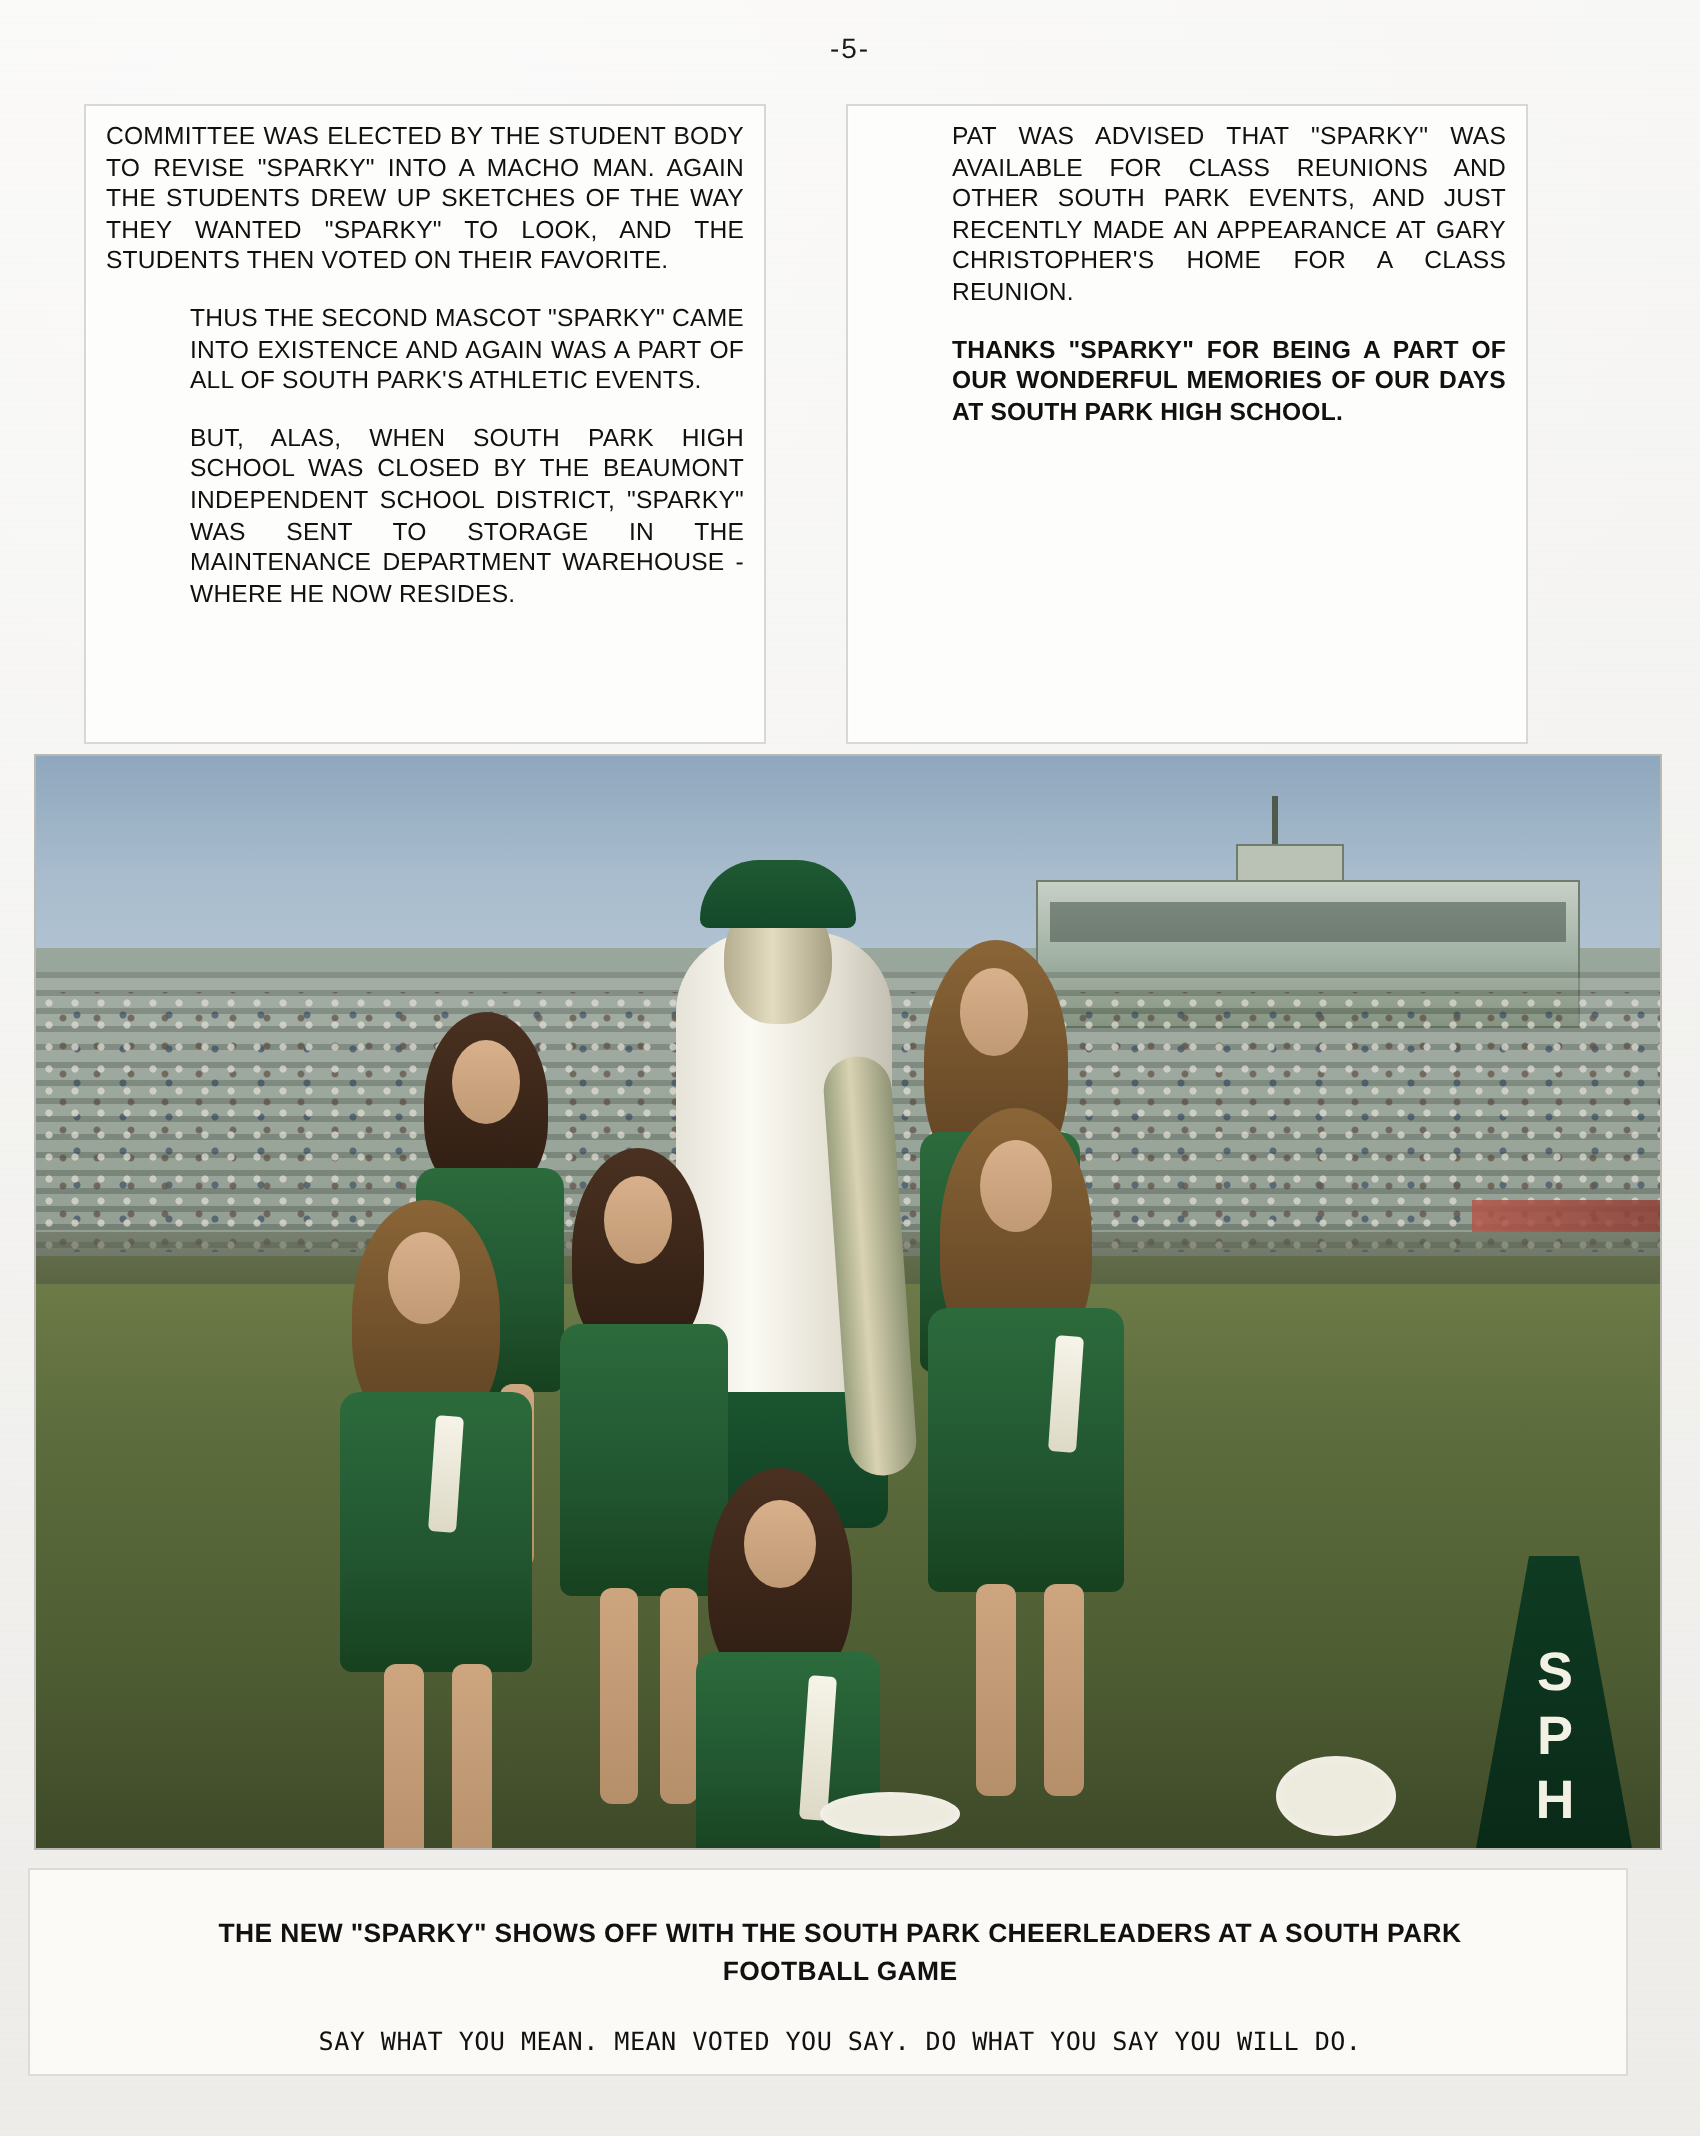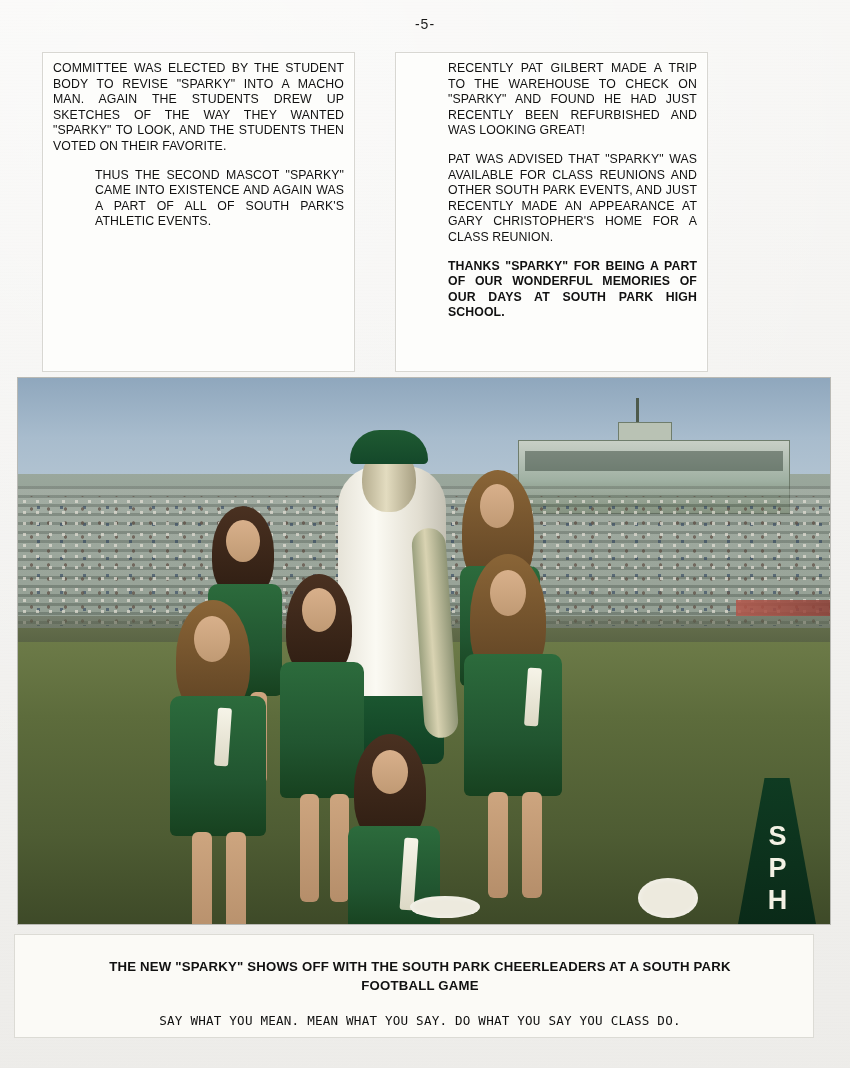--- a/index.html
+++ b/index.html
@@ -49,21 +49,21 @@
   .columns {
     position: absolute;
     top: 52px;
     left: 42px;
     width: 766px;
     height: 320px;
     display: flex;
     gap: 40px;
   }
   .col {
-    width: 313px;
+    width: 341px;
     background: #fdfdfb;
     border: 1px solid #d8d7d2;
     box-shadow: 0 0 0 1px rgba(255,255,255,0.6) inset;
     padding: 8px 10px 10px 10px;
     box-sizing: border-box;
     position: relative;
     overflow: hidden;
   }
   .col p {
     margin: 0 0 13px 0;
@@ -295,24 +295,24 @@
 
   <div class="noise"></div>
 
   <div class="page-number">-5-</div>
 
   <div class="columns">
 
     <div class="col">
       <p>COMMITTEE WAS ELECTED BY THE STUDENT BODY TO REVISE "SPARKY" INTO A MACHO MAN.  AGAIN THE STUDENTS DREW UP SKETCHES OF THE WAY THEY WANTED "SPARKY" TO LOOK, AND THE STUDENTS THEN VOTED ON THEIR FAVORITE.</p>
       <p class="indent">THUS THE SECOND MASCOT "SPARKY" CAME INTO EXISTENCE AND AGAIN WAS A PART OF ALL OF SOUTH PARK'S ATHLETIC EVENTS.</p>
+      <p class="indent last">BUT, ALAS, WHEN SOUTH PARK HIGH SCHOOL WAS CLOSED BY THE BEAUMONT INDEPENDENT SCHOOL DISTRICT, "SPARKY" WAS SENT TO STORAGE IN THE MAINTENANCE DEPARTMENT WAREHOUSE - WHERE HE NOW RESIDES.</p>
     </div>
 
     <div class="col">
-      <p class="indent">RECENTLY PAT GILBERT MADE A TRIP TO THE WAREHOUSE TO CHECK ON "SPARKY" AND FOUND HE HAD JUST RECENTLY BEEN REFURBISHED AND WAS LOOKING GREAT!</p>
       <p class="indent">PAT WAS ADVISED THAT "SPARKY" WAS AVAILABLE FOR CLASS REUNIONS AND OTHER SOUTH PARK EVENTS, AND JUST RECENTLY MADE AN APPEARANCE AT GARY CHRISTOPHER'S HOME FOR A CLASS REUNION.</p>
       <p class="indent bold">THANKS "SPARKY" FOR BEING A PART OF OUR WONDERFUL MEMORIES OF OUR DAYS AT SOUTH PARK HIGH SCHOOL.</p>
     </div>
 
   </div>
 
   <div class="photo-wrap">
     <div class="sky"></div>
     <div class="stadium-bg"></div>
     <div class="pressbox-mast"></div>
@@ -386,16 +386,16 @@
 
     <div class="pompom" style="left:620px; top:500px; width:60px; height:40px;"></div>
     <div class="pompom" style="left:392px; top:518px; width:70px; height:22px;"></div>
 
     <div class="megaphone"></div>
     <div class="megaphone-letters">S<br>P<br>H</div>
   </div>
 
   <div class="caption-box">
     <div class="caption">THE NEW "SPARKY" SHOWS OFF WITH THE SOUTH PARK CHEERLEADERS AT A SOUTH PARK FOOTBALL GAME</div>
-    <div class="motto">SAY WHAT YOU MEAN. MEAN WHAT YOU SAY. DO WHAT YOU SAY YOU CLASS DO.</div>
+    <div class="motto">SAY WHAT YOU MEAN. MEAN VOTED YOU SAY. DO WHAT YOU SAY YOU WILL DO.</div>
   </div>
 
 </div>
 
 </body></html>

